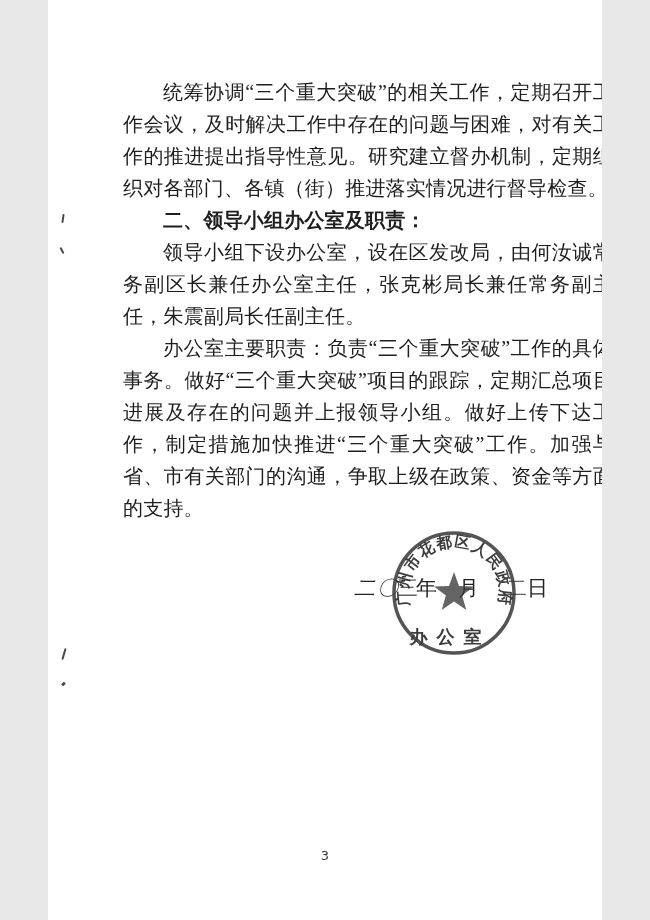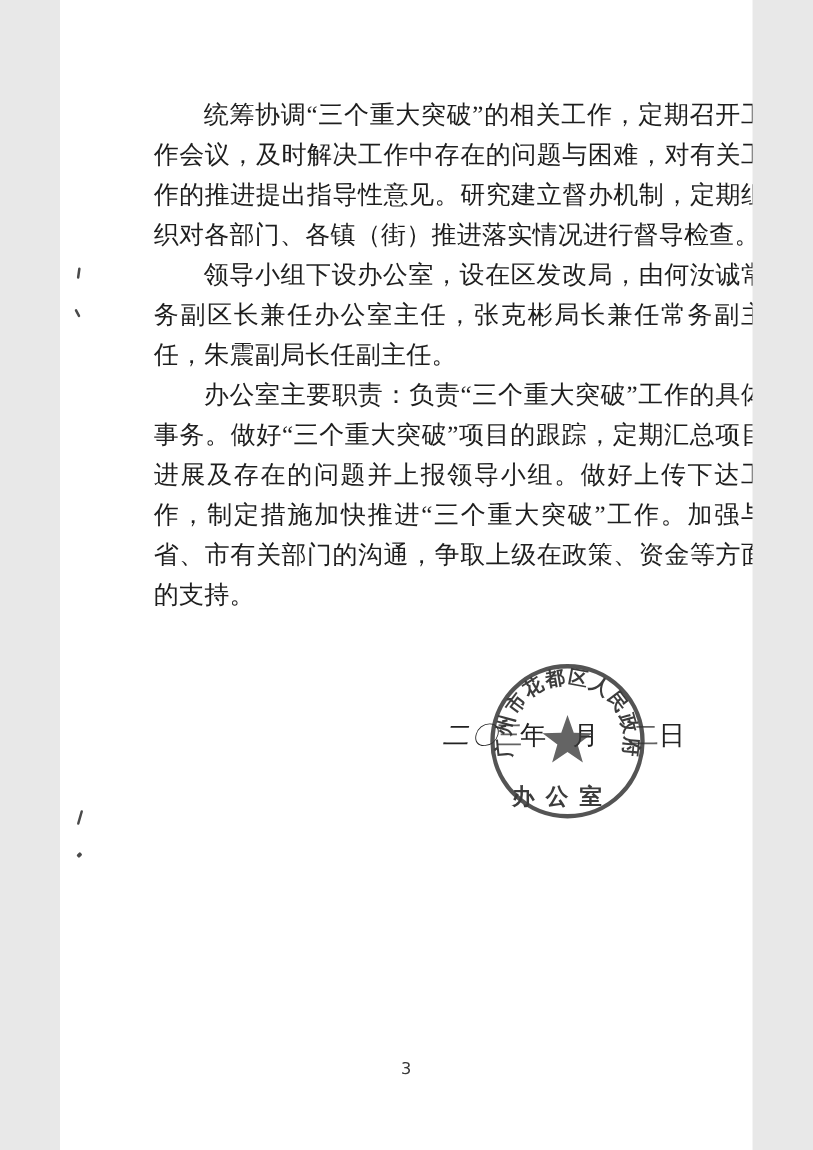--- a/index.html
+++ b/index.html
@@ -78,20 +78,21 @@
   .artifact-3 { left: 15px; top: 648px; width: 2px; height: 12px; transform: rotate(16deg); }
   .artifact-4 { left: 14px; top: 682px; width: 3px; height: 4px; transform: rotate(45deg); }
 </style>
 </head>
 <body>
 
 <div class="page">
 
   <div class="doc-body">
     <p>统筹协调“三个重大突破”的相关工作，定期召开工作会议，及时解决工作中存在的问题与困难，对有关工作的推进提出指导性意见。研究建立督办机制，定期组织对各部门、各镇（街）推进落实情况进行督导检查。</p>
+    <p class="heading">二、领导小组办公室及职责：</p>
     <p>领导小组下设办公室，设在区发改局，由何汝诚常务副区长兼任办公室主任，张克彬局长兼任常务副主任，朱震副局长任副主任。</p>
     <p>办公室主要职责：负责“三个重大突破”工作的具体事务。做好“三个重大突破”项目的跟踪，定期汇总项目进展及存在的问题并上报领导小组。做好上传下达工作，制定措施加快推进“三个重大突破”工作。加强与省、市有关部门的沟通，争取上级在政策、资金等方面的支持。</p>
   </div>
 
   <div class="date-line">
     <span class="date-seg-1">二〇</span>
     <span class="date-seg-2">三</span>
     <span class="date-seg-3">年</span>
     <span class="date-seg-4">月</span>
     <span class="date-seg-5">二</span>

